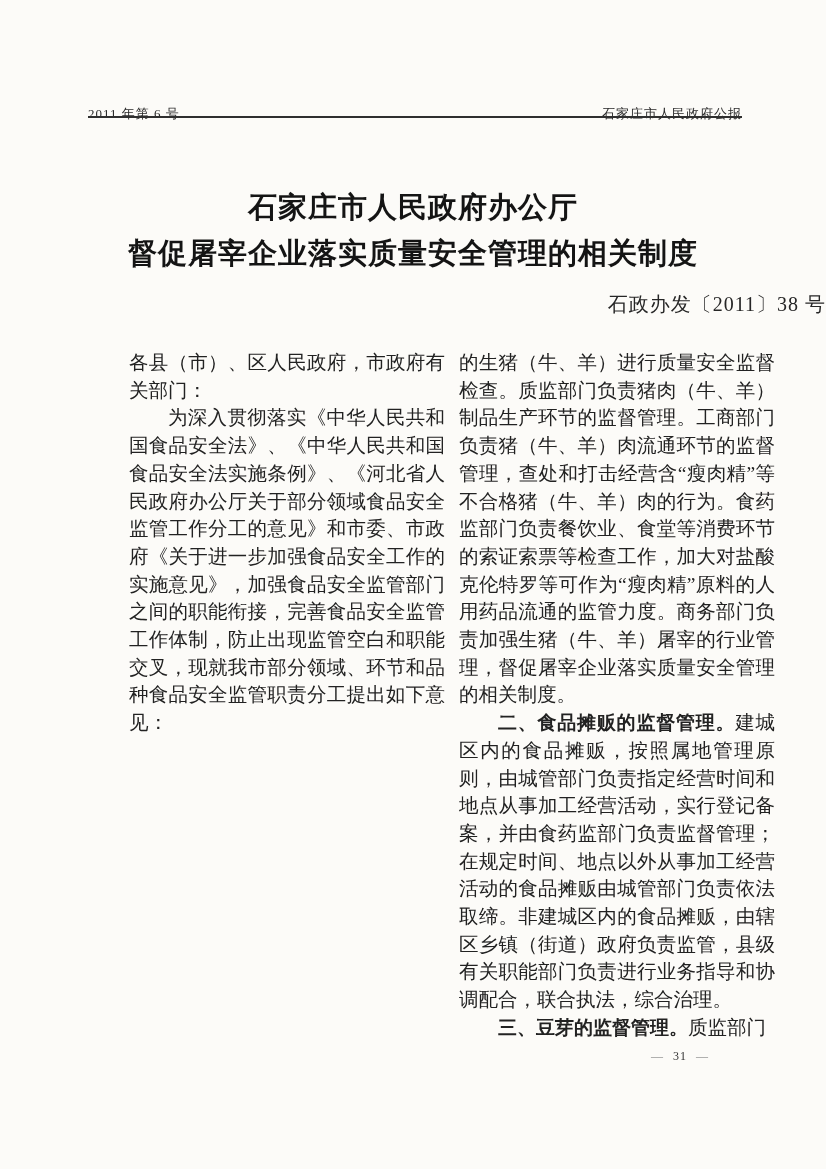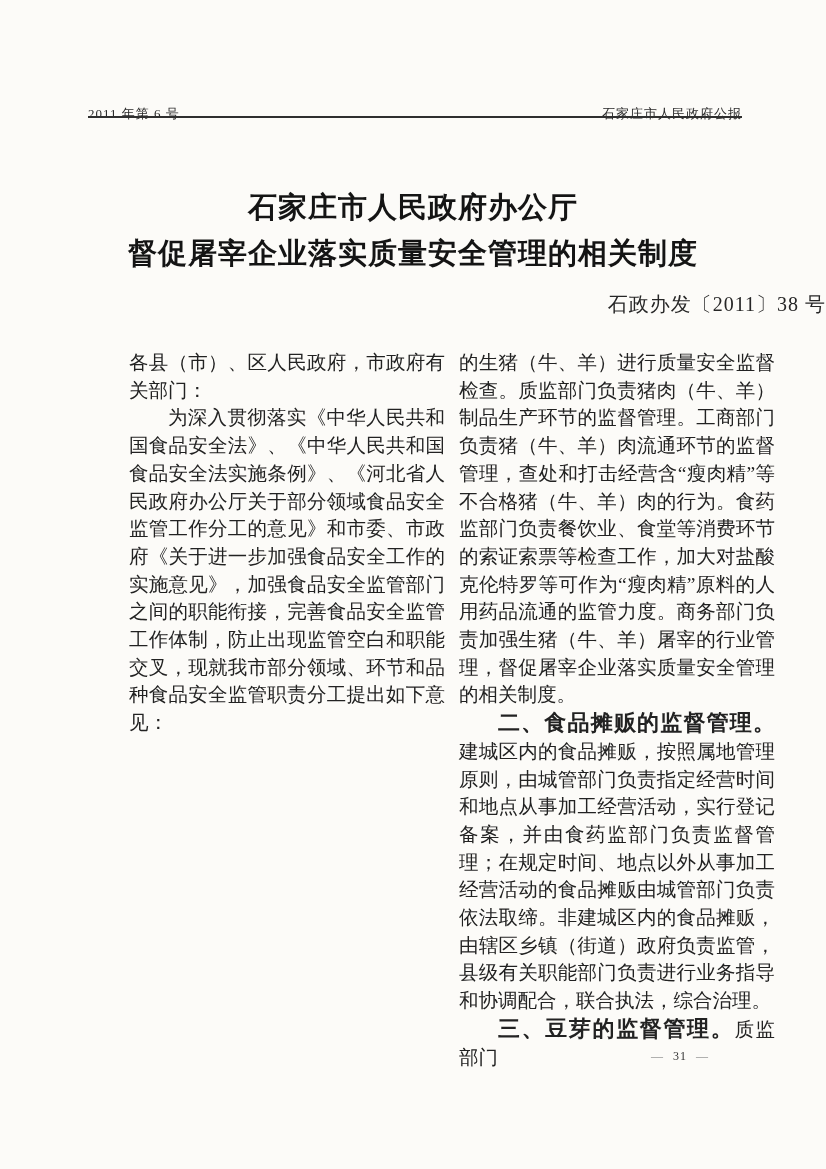--- a/index.html
+++ b/index.html
@@ -86,21 +86,21 @@
   }
   .text-column p.indent {
     text-indent: 2em;
   }
   .text-column p.jlast {
     text-align-last: justify;
   }
   .text-column .bold {
     font-weight: bold;
     font-family: Liberation Sans, sans-serif;
-    font-size: 22px;
+    font-size: 19px;
   }
   
   .page-footer {
     position: absolute;
     top: 1049px;
     right: 108px;
     font-size: 12px;
     letter-spacing: 1px;
     color: #333;
   }

